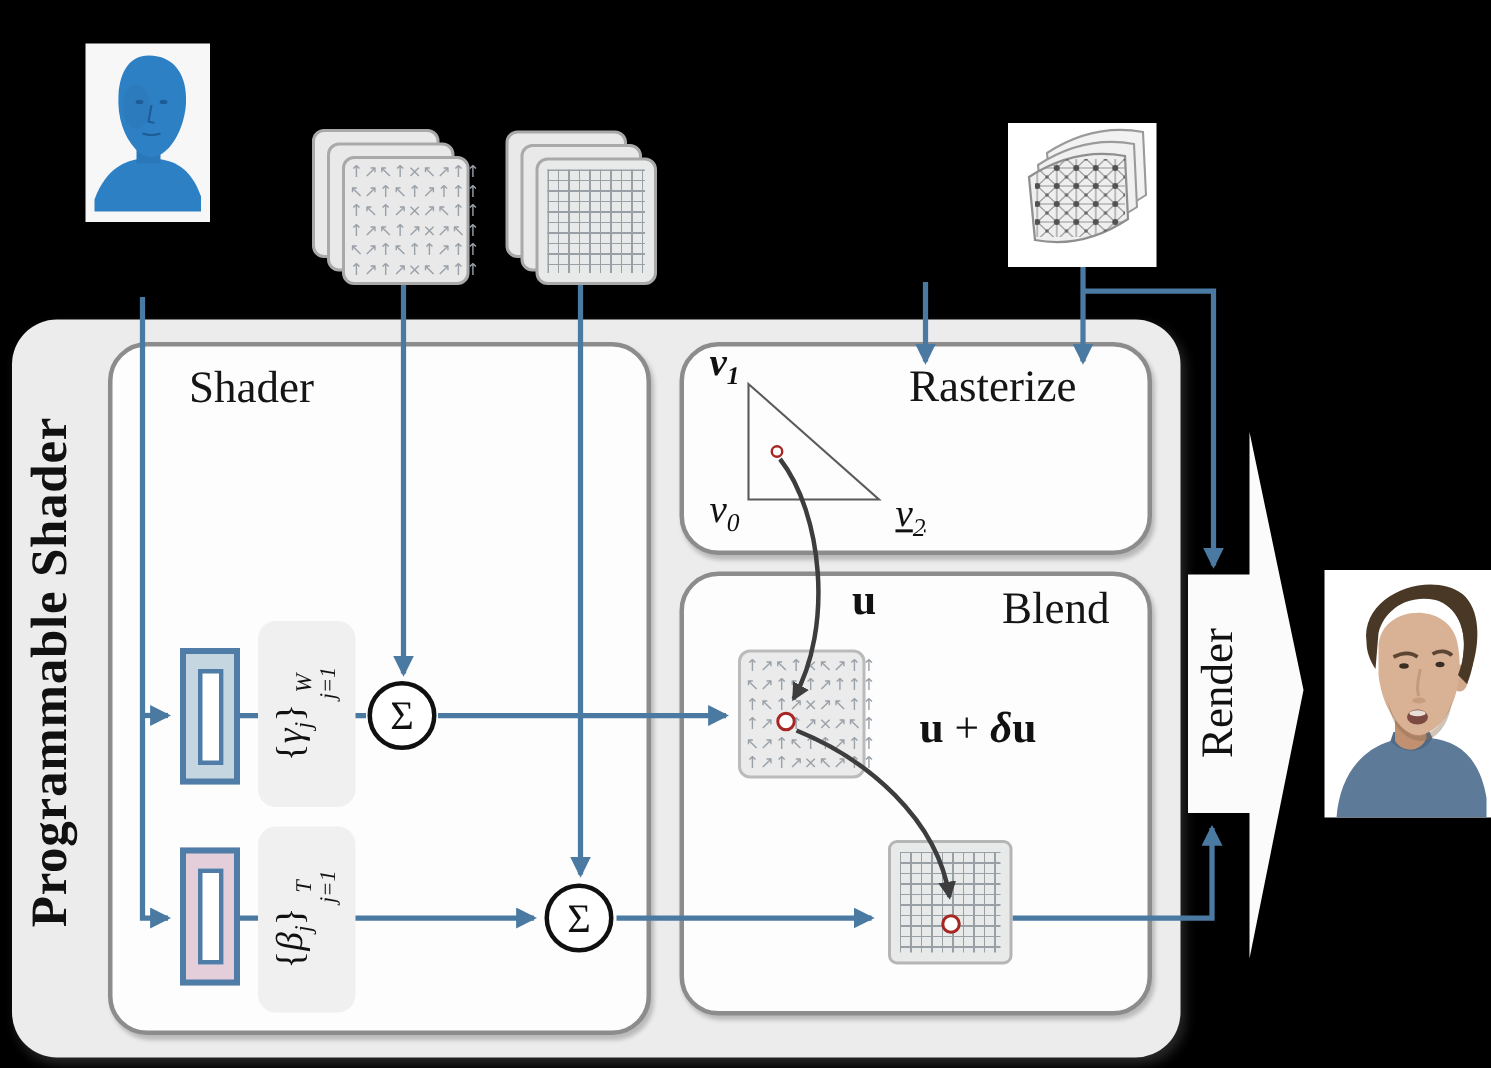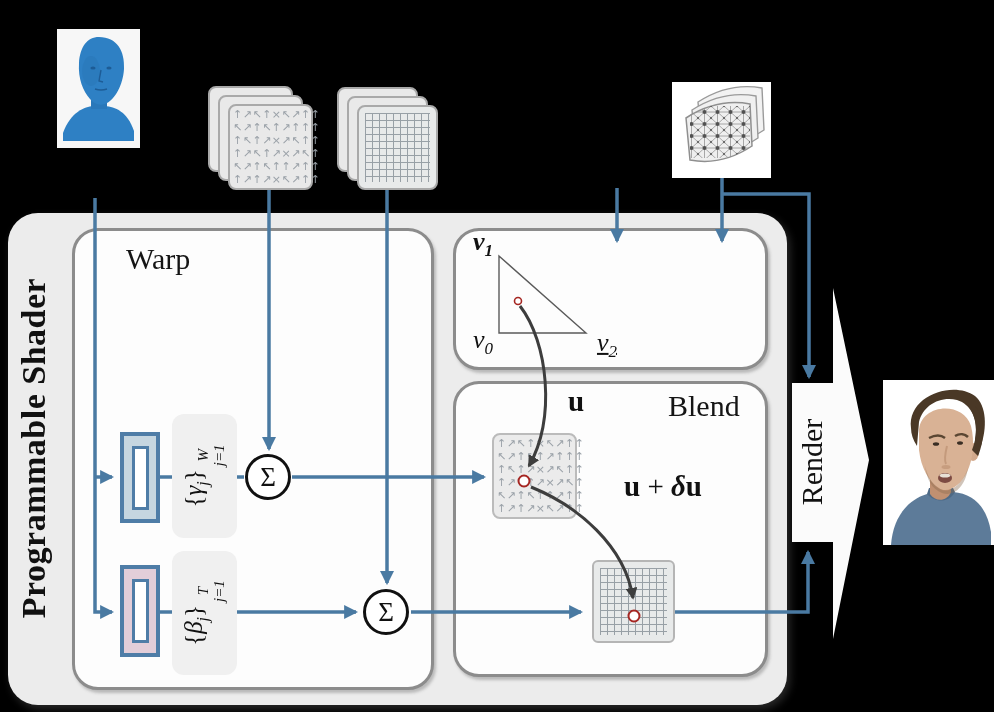--- a/index.html
+++ b/index.html
@@ -48,21 +48,22 @@
   <div class="abs panel" style="left:8px;top:213px;width:779px;height:492px;"></div>
 
   <div class="abs wbox" style="left:72px;top:228px;width:362px;height:462px;"></div>
   <div class="abs wbox" style="left:453px;top:228px;width:315px;height:142px;"></div>
   <div class="abs wbox" style="left:453px;top:381px;width:315px;height:296px;"></div>
 
   <div class="rotc" style="left:34px;top:448px;">
     <span class="rin bigtitle">Programmable Shader</span>
   </div>
 
-  <div class="abs title" style="left:126px;top:242px;">Warp</div>
+  <div class="abs title" style="left:126px;top:242px;">Shader</div>
+  <div class="abs title" style="left:606px;top:241px;">Rasterize</div>
   <div class="abs title" style="left:668px;top:389px;">Blend</div>
 
   <svg class="abs" style="left:0;top:0;" width="994" height="712" viewBox="0 0 994 712">
     <polygon points="792,383 833,383 833,288 869,460 833,639 833,542 792,542" fill="#fbfbfb"></polygon>
   </svg>
   <div class="rotc" style="left:812px;top:462px;">
     <span class="rin" style="font-size:30px;">Render</span>
   </div>
 
   <svg class="abs" style="left:0;top:0;" width="994" height="712" viewBox="0 0 994 712" fill="none">
@@ -201,21 +202,21 @@
 ↑↗↑↗×↖↗↑↑</div>
   </div>
   <div class="card" style="left:592px;top:560px;width:83px;height:83px;background:#e8eaea;border-color:#b5b5b5;border-radius:6px;">
     <div class="gridpat"></div>
   </div>
 
   <div class="rotc" style="left:576px;top:401px;">
       <span class="rin ulab" style="transform:translate(-50%,-50%);">u</span>
     </div>
   <div class="rotc" style="left:652px;top:486px;">
-      <span class="rin ulab" style="transform:translate(-50%,-50%);margin-left:11px;"><span>u</span> <span style="font-weight:normal;">+</span> <i>δ</i><span>u</span></span>
+      <span class="rin ulab" style="transform:translate(-50%,-50%);"><span>u</span> <span style="font-weight:normal;">+</span> <i>δ</i><span>u</span></span>
     </div>
 
   <div class="abs" style="left:883px;top:380px;width:111px;height:165px;background:#fff;">
     <svg width="111" height="165" viewBox="0 0 111 165">
       <path d="M8,165 C10,138 24,120 44,114 L70,112 C92,114 104,128 108,152 L108,165 Z" fill="#5d7b99"></path>
       <path d="M44,114 C52,123 66,123 72,112 L70,108 L46,108 Z" fill="#4e6a86"></path>
       <path d="M47,94 L47,114 C52,122 64,122 68,112 L66,88 Z" fill="#c09071"></path>
       <ellipse cx="90" cy="72" rx="6" ry="9" fill="#d2a98c"></ellipse>
       <path d="M36,52 C36,24 80,20 88,46 C92,62 90,80 84,92 C78,106 64,114 56,108 C46,102 38,88 36,70 Z" fill="#d9b295"></path>
       <path d="M42,86 C46,104 58,113 66,110 C76,107 82,97 85,88 C82,108 70,117 59,113 C49,109 44,100 42,86 Z" fill="#8a6b50" opacity="0.4"></path>

